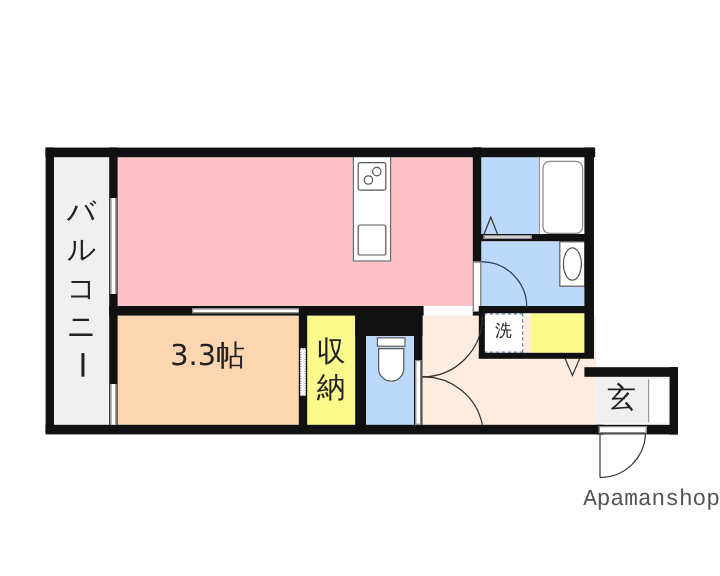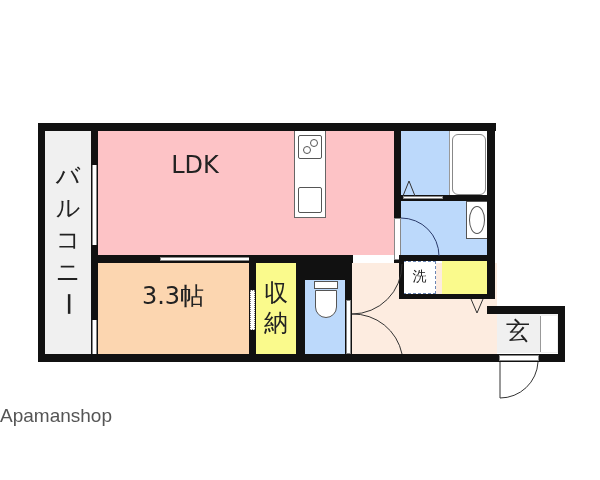--- a/index.html
+++ b/index.html
@@ -1,20 +1,20 @@
 <!DOCTYPE html>
 <html><head>
 <meta charset="utf-8">
 <style>
   html, body { margin:0; padding:0; background:#ffffff; }
   body { width:600px; height:480px; position:relative; overflow:hidden; font-family:"DejaVu Sans", sans-serif; }
   .abs { position:absolute; box-sizing:border-box; }
   .wall { position:absolute; background:#111; }
   .label { position:absolute; color:#222; text-align:center; line-height:1.15; }
-  .footer { position:absolute; left:0; width:600px; top:405px; text-align:left; font-family:Liberation Sans, sans-serif; font-size:19px; color:#555; }
+  .footer { position:absolute; left:0; width:600px; top:405px; text-align:right; font-family:Liberation Mono, monospace; font-size:19px; color:#555; }
 </style>
 </head>
 <body>
 
 <div class="abs" style="left:44px;top:130px;width:48px;height:225px;background:#f0f0f0;"></div>
 <div class="abs" style="left:97px;top:130px;width:297px;height:125px;background:#fdc3c6;"></div>
 <div class="abs" style="left:97px;top:263px;width:153px;height:92px;background:#fcd6b0;"></div>
 <div class="abs" style="left:256px;top:263px;width:40px;height:92px;background:#fafa8c;"></div>
 <div class="abs" style="left:305px;top:280px;width:40px;height:75px;background:#bcd9fb;"></div>
 <div class="abs" style="left:400px;top:130px;width:88px;height:68px;background:#bcd9fb;"></div>
@@ -82,21 +82,20 @@
 </svg>
 
 <div class="label" style="left:46px;top:160px;width:44px;font-size:24px;line-height:32px;">
   <div>バ</div>
   <div>ル</div>
   <div>コ</div>
   <div>ニ</div>
   <div style="transform:rotate(90deg);">ー</div>
 </div>
 <div class="label" style="left:140px;top:152px;width:110px;font-size:24px;">
-  <div>LDK</div>
 </div>
 <div class="label" style="left:118px;top:283px;width:110px;font-size:24px;">
   <div>3.3帖</div>
 </div>
 <div class="label" style="left:256px;top:278px;width:40px;font-size:24px;line-height:30px;">
   <div>収</div>
   <div>納</div>
 </div>
 <div class="label" style="left:404px;top:268px;width:31px;font-size:14px;">洗</div>
 <div class="label" style="left:500px;top:318px;width:36px;font-size:24px;">玄</div>

